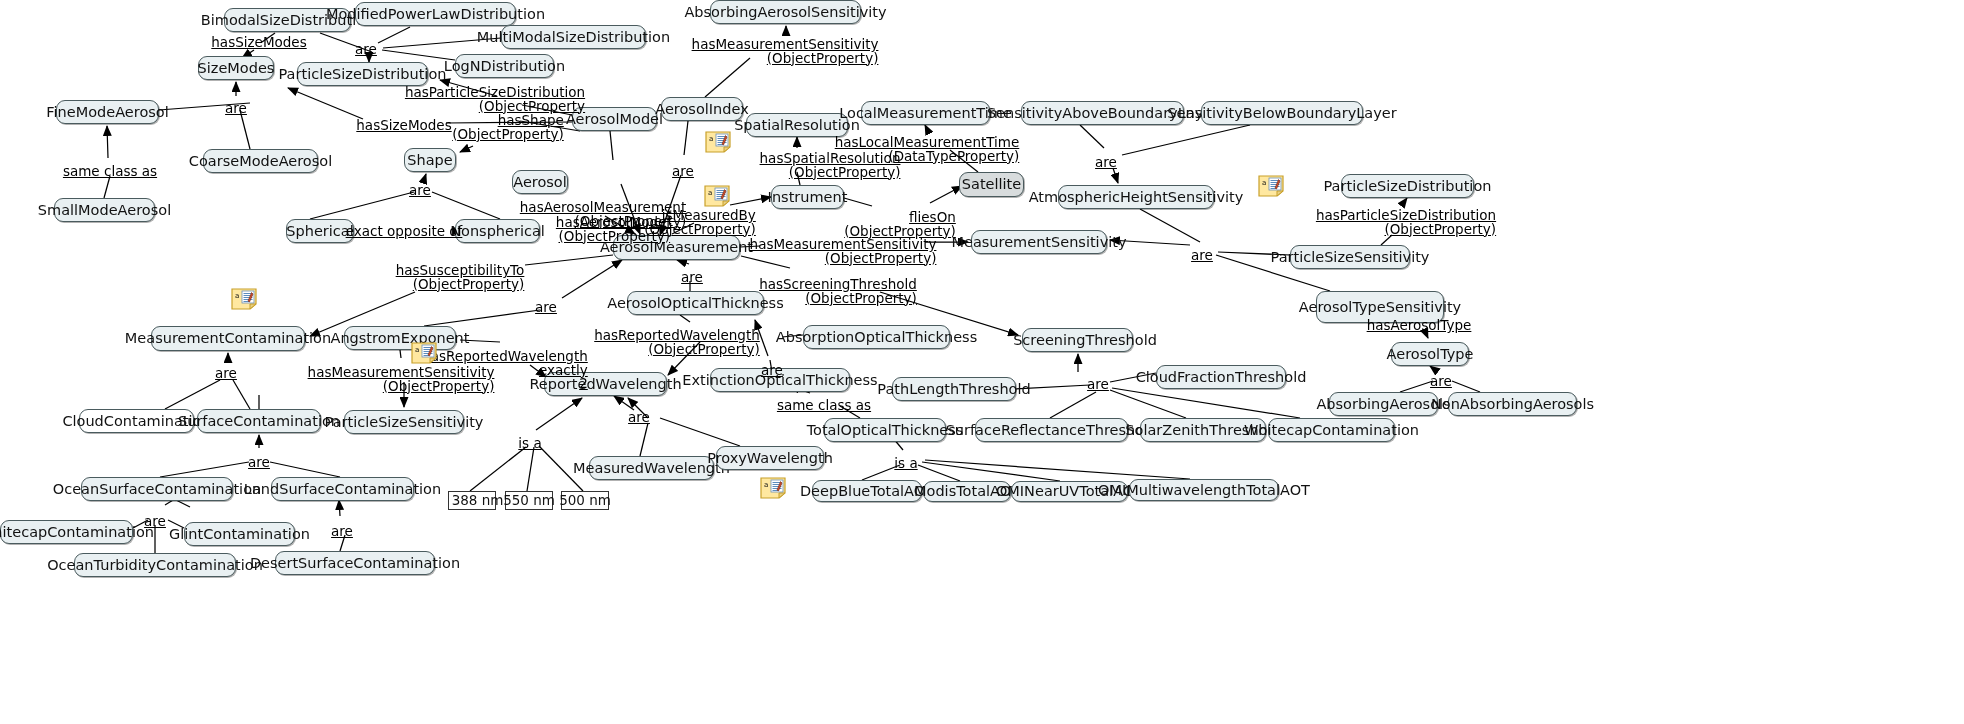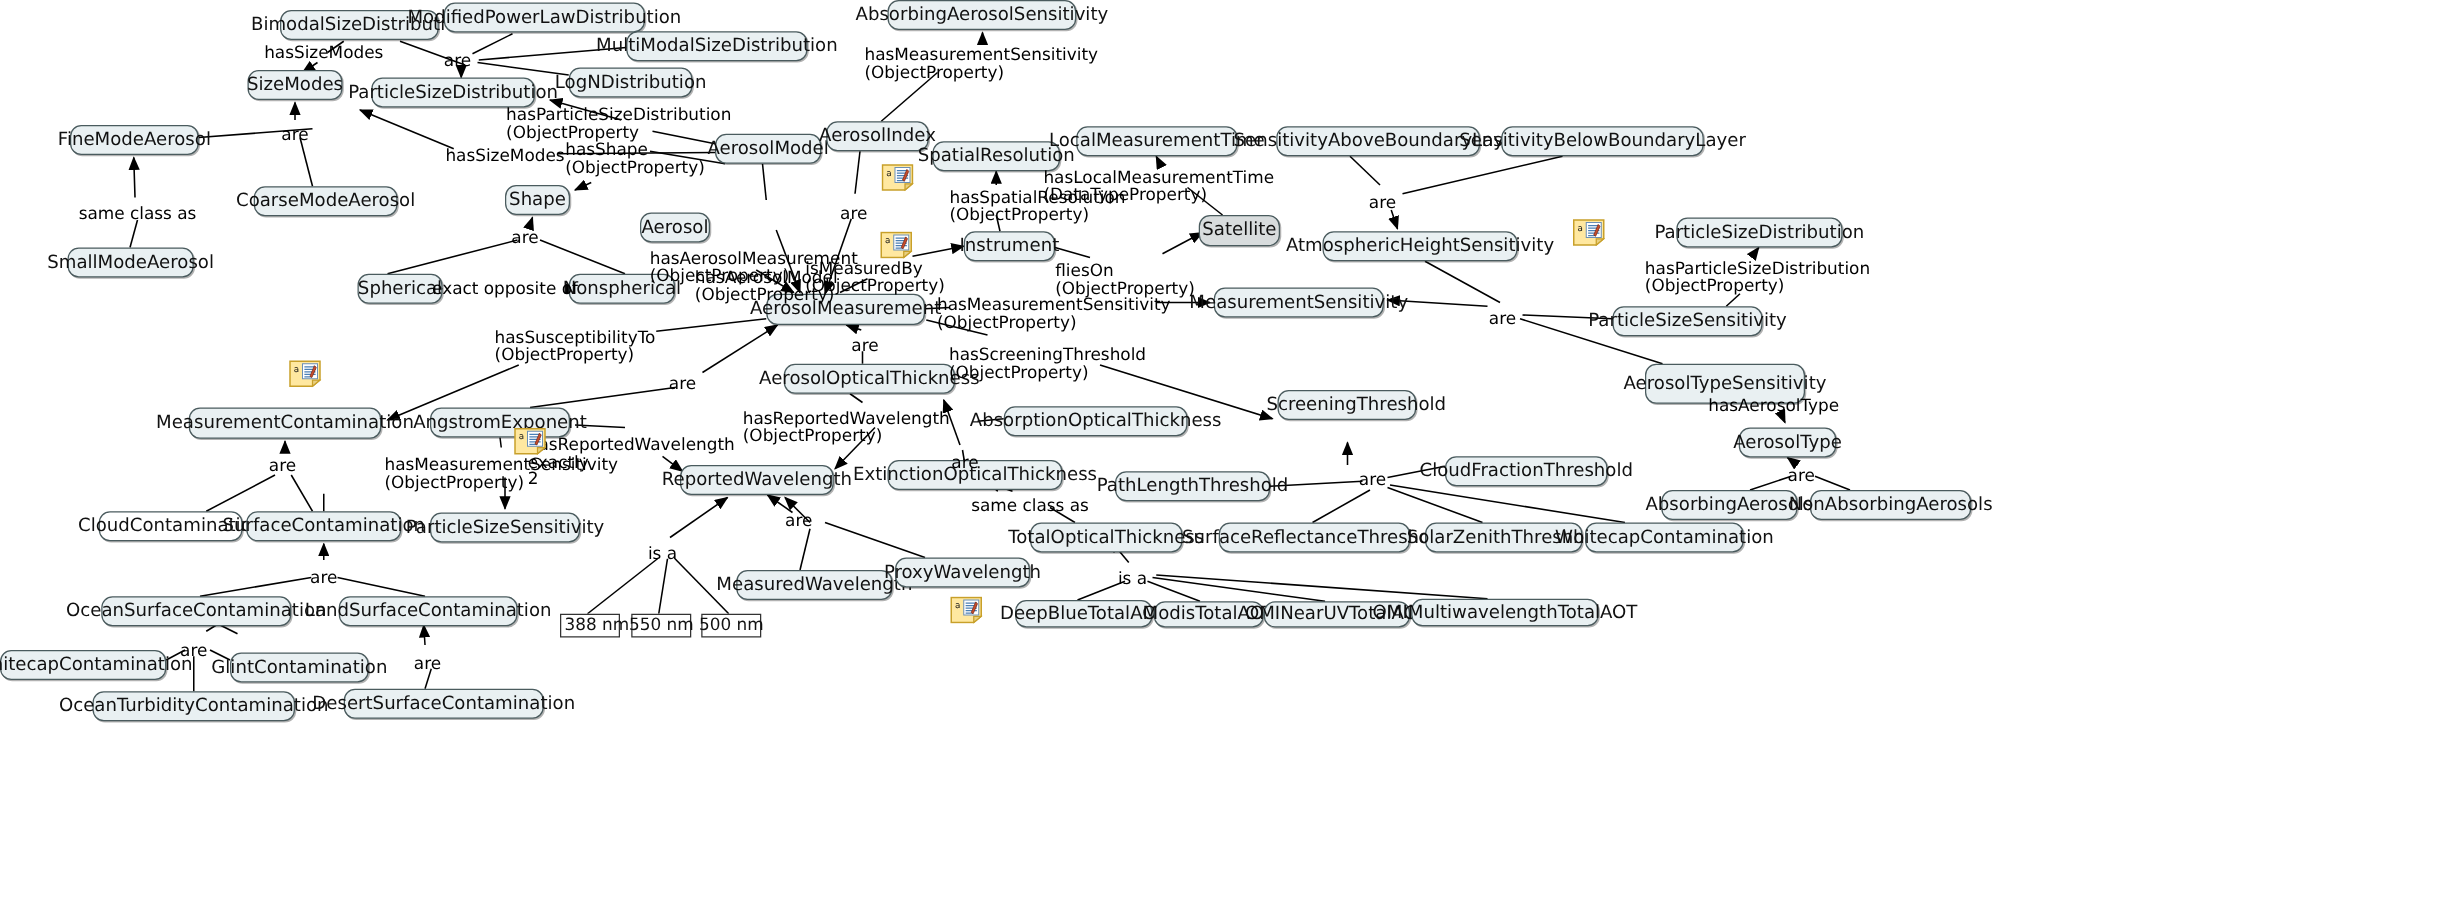--- a/index.html
+++ b/index.html
@@ -33,22 +33,23 @@
     border:1.1px solid #333;
     box-shadow:none;
     font-size:13.5px;
   }
   .elab{
     position:absolute;
     font-size:13.5px;
     color:#000;
     line-height:13.5px;
     white-space:pre;
-    text-align:left;
+    text-align:right;
     transform:translateX(-50%);
+    text-decoration:underline;
   }
   .note{
     position:absolute;
     width:26px;height:22px;
   }
 </style>
 </head>
 <body>
 
 <div id="canvas">
@@ -244,21 +245,21 @@
       <div class="node" style="left: 971px; top: 230px; width: 136px; height: 24px;">MeasurementSensitivity</div>
       <div class="node" style="left: 1341px; top: 174px; width: 133px; height: 24px;">ParticleSizeDistribution</div>
       <div class="node" style="left: 1290px; top: 245px; width: 120px; height: 24px;">ParticleSizeSensitivity</div>
       <div class="node" style="left: 1316px; top: 291px; width: 128px; height: 32px;">AerosolTypeSensitivity</div>
       <div class="node" style="left: 1391px; top: 342px; width: 78px; height: 24px;">AerosolType</div>
       <div class="node" style="left: 1329px; top: 392px; width: 109px; height: 24px;">AbsorbingAerosols</div>
       <div class="node" style="left: 1448px; top: 392px; width: 129px; height: 24px;">NonAbsorbingAerosols</div>
       <div class="node" style="left: 613px; top: 235px; width: 127px; height: 25px;">AerosolMeasurement</div>
       <div class="node" style="left: 627px; top: 291px; width: 137px; height: 24px;">AerosolOpticalThickness</div>
       <div class="node" style="left: 803px; top: 325px; width: 147px; height: 24px;">AbsorptionOpticalThickness</div>
-      <div class="node" style="left: 1022px; top: 312px; width: 111px; height: 24px; padding-left: 24px;">ScreeningThreshold</div>
+      <div class="node" style="left: 1022px; top: 328px; width: 111px; height: 24px; padding-left: 24px;">ScreeningThreshold</div>
       <div class="node" style="left: 151px; top: 326px; width: 154px; height: 25px;">MeasurementContamination</div>
       <div class="node" style="left: 344px; top: 326px; width: 112px; height: 24px;">AngstromExponent</div>
       <div class="node" style="left: 344px; top: 410px; width: 120px; height: 24px;">ParticleSizeSensitivity</div>
       <div class="node" style="left: 544px; top: 372px; width: 123px; height: 24px;">ReportedWavelength</div>
       <div class="node" style="left: 710px; top: 368px; width: 140px; height: 24px;">ExtinctionOpticalThickness</div>
       <div class="node" style="left: 892px; top: 377px; width: 124px; height: 24px;">PathLengthThreshold</div>
       <div class="node" style="left: 1156px; top: 365px; width: 130px; height: 24px;">CloudFractionThreshold</div>
       <div class="node" style="left: 975px; top: 418px; width: 153px; height: 24px;">SurfaceReflectanceThreshold</div>
       <div class="node" style="left: 1140px; top: 418px; width: 126px; height: 24px;">SolarZenithThreshold</div>
       <div class="node" style="left: 1268px; top: 418px; width: 127px; height: 24px;">WhitecapContamination</div>

